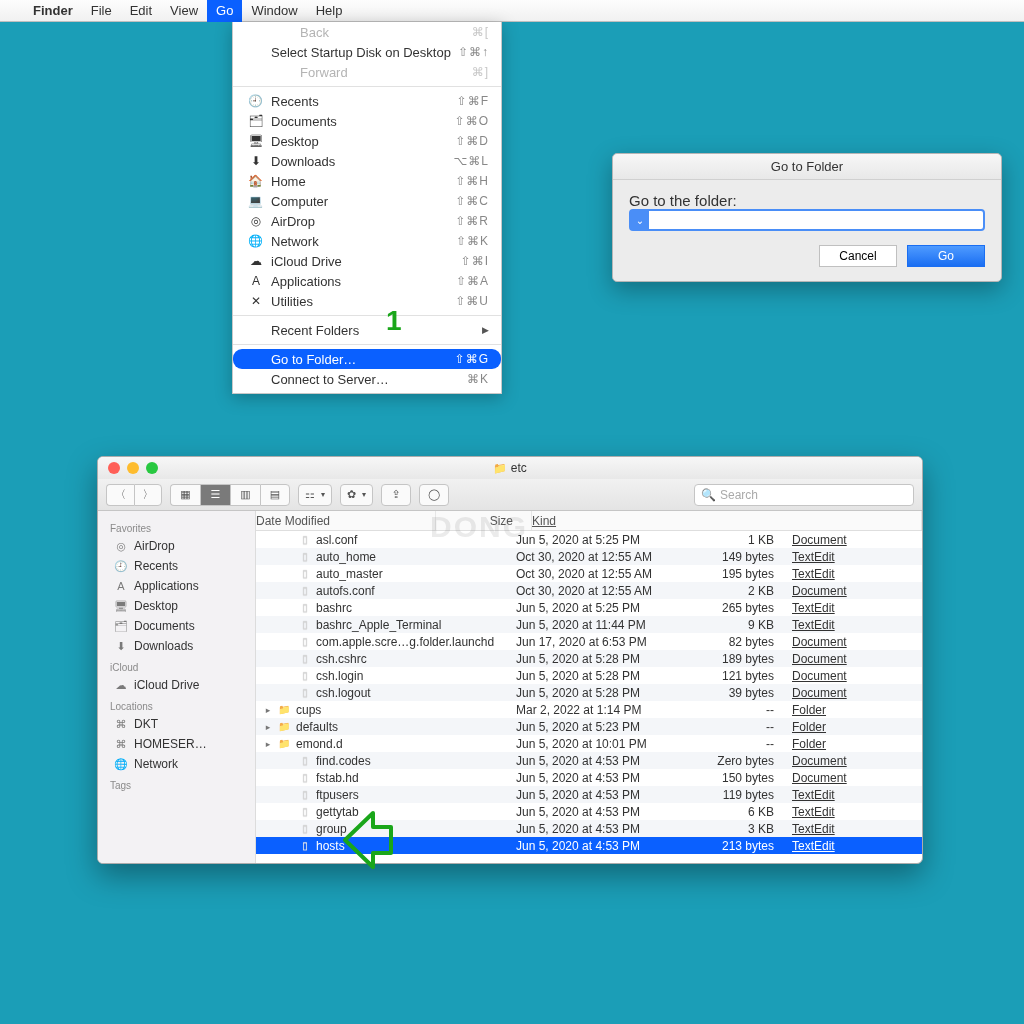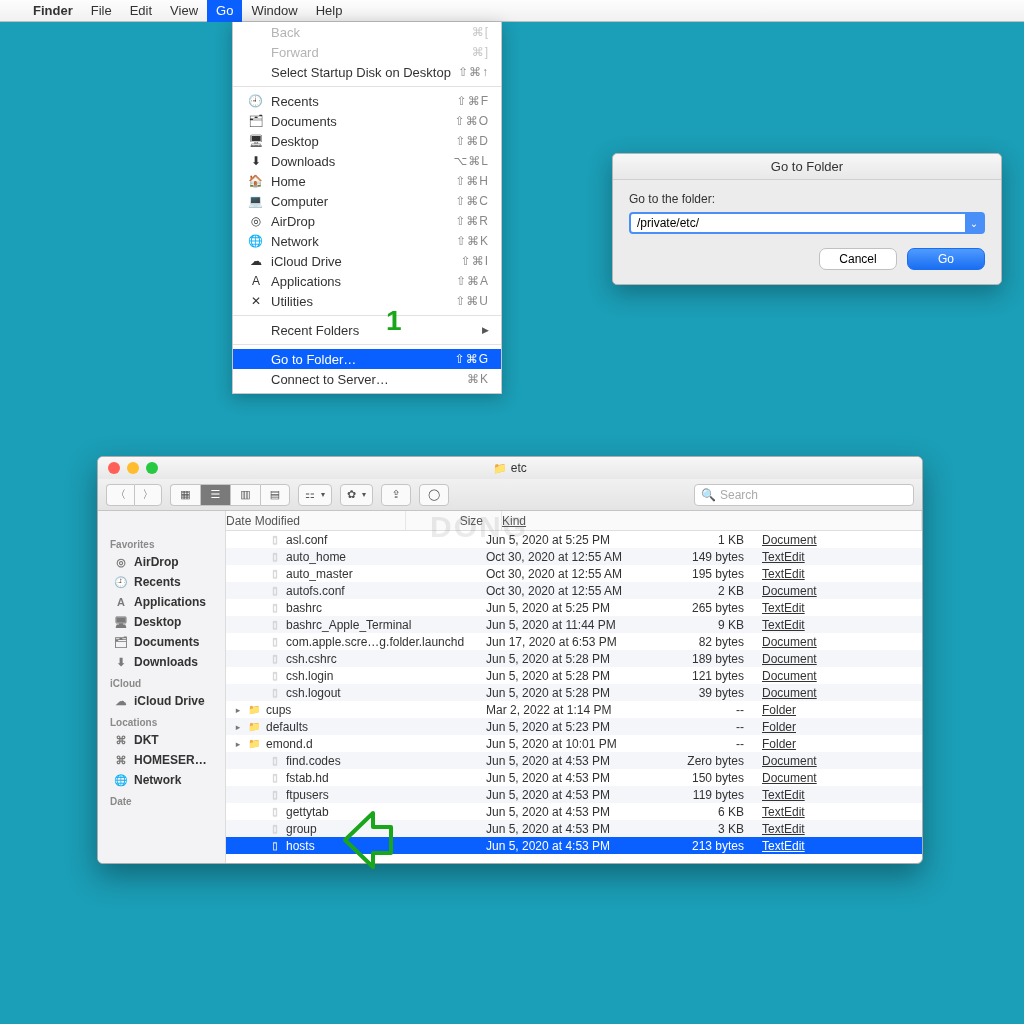--- a/index.html
+++ b/index.html
@@ -33,22 +33,22 @@
     background: #fff; border: 1px solid #c8c8c8;
     border-top: none;
     box-shadow: 0 4px 16px rgba(0,0,0,0.25);
     padding-bottom: 4px;
   }
   .dropdown .row {
     display: flex; align-items: center;
     height: 20px; padding: 0 12px 0 14px;
     font-size: 13px;
   }
-  .dropdown .row.disabled { color: #b4b4b4; }
-  .dropdown .row.highlight { background: #0a60ff; color: #fff; }
+  .dropdown .row.disabled { color: #b4b4b4; margin-left: 29px; }
+  .dropdown .row.highlight { background: #0a60ff; color: #fff; border-radius: 9px; }
   .dropdown .row .icon { width: 18px; text-align: center; margin-right: 6px; font-size: 12px; }
   .dropdown .row .label { flex: 1; }
   .dropdown .row .shortcut { font-size: 12px; color: #888; letter-spacing: 1px; }
   .dropdown .row.disabled .shortcut { color: #c7c7c7; }
   .dropdown .row.highlight .shortcut { color: #fff; }
   .dropdown .sep { height: 1px; background: #e1e1e1; margin: 4px 0; }
   .dropdown .row .arrow { font-size: 9px; color: #555; }
 
   
   .annot {
@@ -63,38 +63,38 @@
     background: #ececec; border: 1px solid #b5b5b5; border-radius: 5px;
     box-shadow: 0 8px 24px rgba(0,0,0,0.3);
   }
   .dialog .title {
     text-align: center; font-size: 13px; padding: 5px 0;
     border-bottom: 1px solid #d0d0d0;
     background: linear-gradient(#f7f7f7, #e8e8e8);
     border-radius: 5px 5px 0 0;
   }
   .dialog .body { padding: 12px 16px 14px 16px; }
-  .dialog .prompt { font-size: 12px; margin-bottom: 6px; }
+  .dialog .prompt { font-size: 15px; }
   .dialog .combo {
     display: flex; align-items: center;
     border: 2px solid #4a8ef7; border-radius: 4px;
     height: 22px; background: #fff;
   }
   .dialog .combo input {
     flex: 1; border: none; outline: none; padding: 0 6px;
     font-size: 12px; background: transparent;
   }
   .dialog .combo .chev {
     width: 18px; height: 100%; background: #4a8ef7; color: #fff;
     display: flex; align-items: center; justify-content: center;
     font-size: 10px;
   }
   .dialog .buttons { display: flex; justify-content: flex-end; gap: 10px; margin-top: 14px; }
   .dialog button {
-    width: 78px; height: 22px; border-radius: 7px; font-size: 12px;
+    width: 78px; height: 22px; border-radius: 0; font-size: 12px;
     border: 1px solid #c0c0c0; background: #fff;
   }
   .dialog button.primary {
     background: linear-gradient(#4f9bff, #1a6ef2); color: #fff; border: 1px solid #1a6ef2;
   }
 
   
   .finder {
     position: absolute; top: 456px; left: 97px; width: 826px; height: 408px;
     background: #fff; border: 1px solid #acacac; border-radius: 6px;
@@ -135,22 +135,22 @@
   .tbtn.drop::after { content: "▾"; font-size: 8px; margin-left: 3px; }
   .search {
     flex: 1; max-width: 220px; margin-left: auto;
     height: 22px; border: 1px solid #c5c5c5; border-radius: 4px;
     background: #fff; display: flex; align-items: center; padding: 0 6px;
     color: #aaa; font-size: 12px; gap: 4px;
   }
 
   .finder .content { flex: 1; display: flex; overflow: hidden; }
   .sidebar {
-    width: 128px; background: #f3f2f4; border-right: 1px solid #dcdcdc;
-    padding: 22px 0; font-size: 12px; overflow: hidden; font-weight: bold;
+    width: 158px; background: #f3f2f4; border-right: 1px solid #dcdcdc;
+    padding: 6px 0; font-size: 12px; overflow: hidden;
   }
   .sidebar .section { color: #8a8a8a; font-size: 10px; padding: 6px 12px 2px 12px; }
   .sidebar .sitem { display: flex; align-items: center; gap: 6px; padding: 2px 12px 2px 16px; height: 20px;}
   .sidebar .sitem .sicon { width: 14px; text-align: center; font-size: 11px; color: #7a7a7a;}
 
   .listpane { flex: 1; display: flex; flex-direction: column; font-size: 12px;}
   .listhead {
     display: flex; height: 20px; border-bottom: 1px solid #dedede;
     background: #fafafa; align-items: center;
     color: #555;
@@ -204,29 +204,29 @@
   <span class="item">Window</span>
   <span class="item">Help</span>
 </div>
 
 <div class="dropdown" id="dropdown">
     <div class="row disabled">
       <span class="icon"></span>
       <span class="label">Back</span>
       <span class="shortcut">⌘[</span>
     </div>
+    <div class="row">
+      <span class="icon"></span>
+      <span class="label">Select Startup Disk on Desktop</span>
+      <span class="shortcut">⇧⌘↑</span>
+    </div>
     <div class="row disabled">
       <span class="icon"></span>
       <span class="label">Forward</span>
       <span class="shortcut">⌘]</span>
-    </div>
-    <div class="row">
-      <span class="icon"></span>
-      <span class="label">Select Startup Disk on Desktop</span>
-      <span class="shortcut">⇧⌘↑</span>
     </div>
     <div class="sep"></div>
     <div class="row">
       <span class="icon">🕘</span>
       <span class="label">Recents</span>
       <span class="shortcut">⇧⌘F</span>
     </div>
     <div class="row">
       <span class="icon">🗂</span>
       <span class="label">Documents</span>
@@ -298,21 +298,20 @@
 
 <div class="annot" style="top:305px; left:386px;">1</div>
 <div class="annot" style="top:180px; left:770px;">2</div>
 <div class="annot" style="top:704px; left:368px;">3</div>
 
 <div class="dialog">
   <div class="title">Go to Folder</div>
   <div class="body">
     <div class="prompt">Go to the folder:</div>
     <div class="combo">
-      <input value="/private/etc/" style="">
       <div class="chev">⌄</div>
     </div>
     <div class="buttons">
       <button>Cancel</button>
       <button class="primary">Go</button>
     </div>
   </div>
 </div>
 
 <div class="finder">
@@ -383,21 +382,21 @@
           <span>DKT</span>
         </div>
         <div class="sitem">
           <span class="sicon">⌘</span>
           <span>HOMESER…</span>
         </div>
         <div class="sitem">
           <span class="sicon">🌐</span>
           <span>Network</span>
         </div>
-        <div class="section">Date</div>
+        <div class="section">Tags</div>
       </div>
     <div class="listpane">
       <div class="listhead">
         <div class="col-d">Date Modified</div>
         <div class="col-s">Size</div>
         <div class="col-k">Kind</div>
       </div>
       <div class="rows" id="rows">
           <div class="frow">
             <div class="c col-n" style="padding-left: 6px;">

